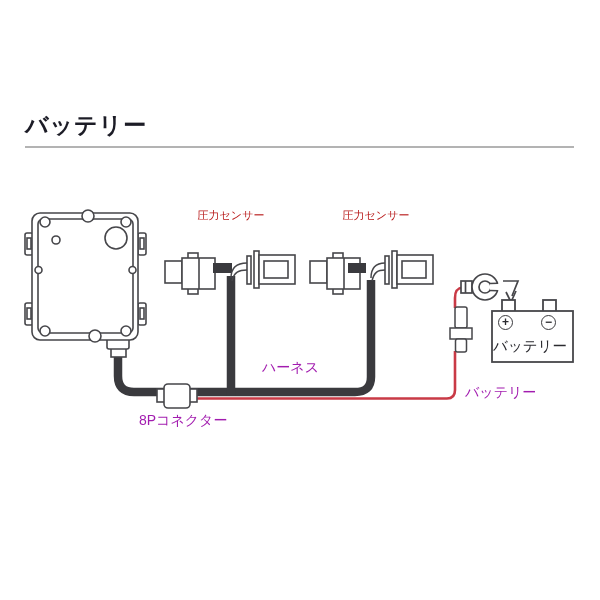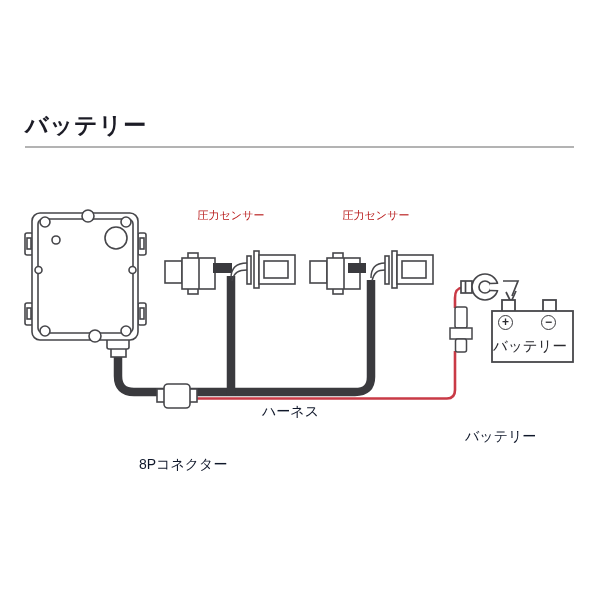--- a/index.html
+++ b/index.html
@@ -29,25 +29,24 @@
     height: 2px;
     background: #b3b3b3;
   }
   .diagram-svg {
     position: absolute;
     left: 0;
     top: 0;
   }
   .lbl {
     position: absolute;
-    color: #0f172a;
+    color: #a21caf;
     font-size: 14px;
     line-height: 18px;
     white-space: nowrap;
-    margin-top: 44px;
   }
   .sensor-label {
     position: absolute;
     width: 160px;
     text-align: center;
     color: #b91c1c;
     font-size: 11px;
     line-height: 18px;
   }
   .unit-label {

